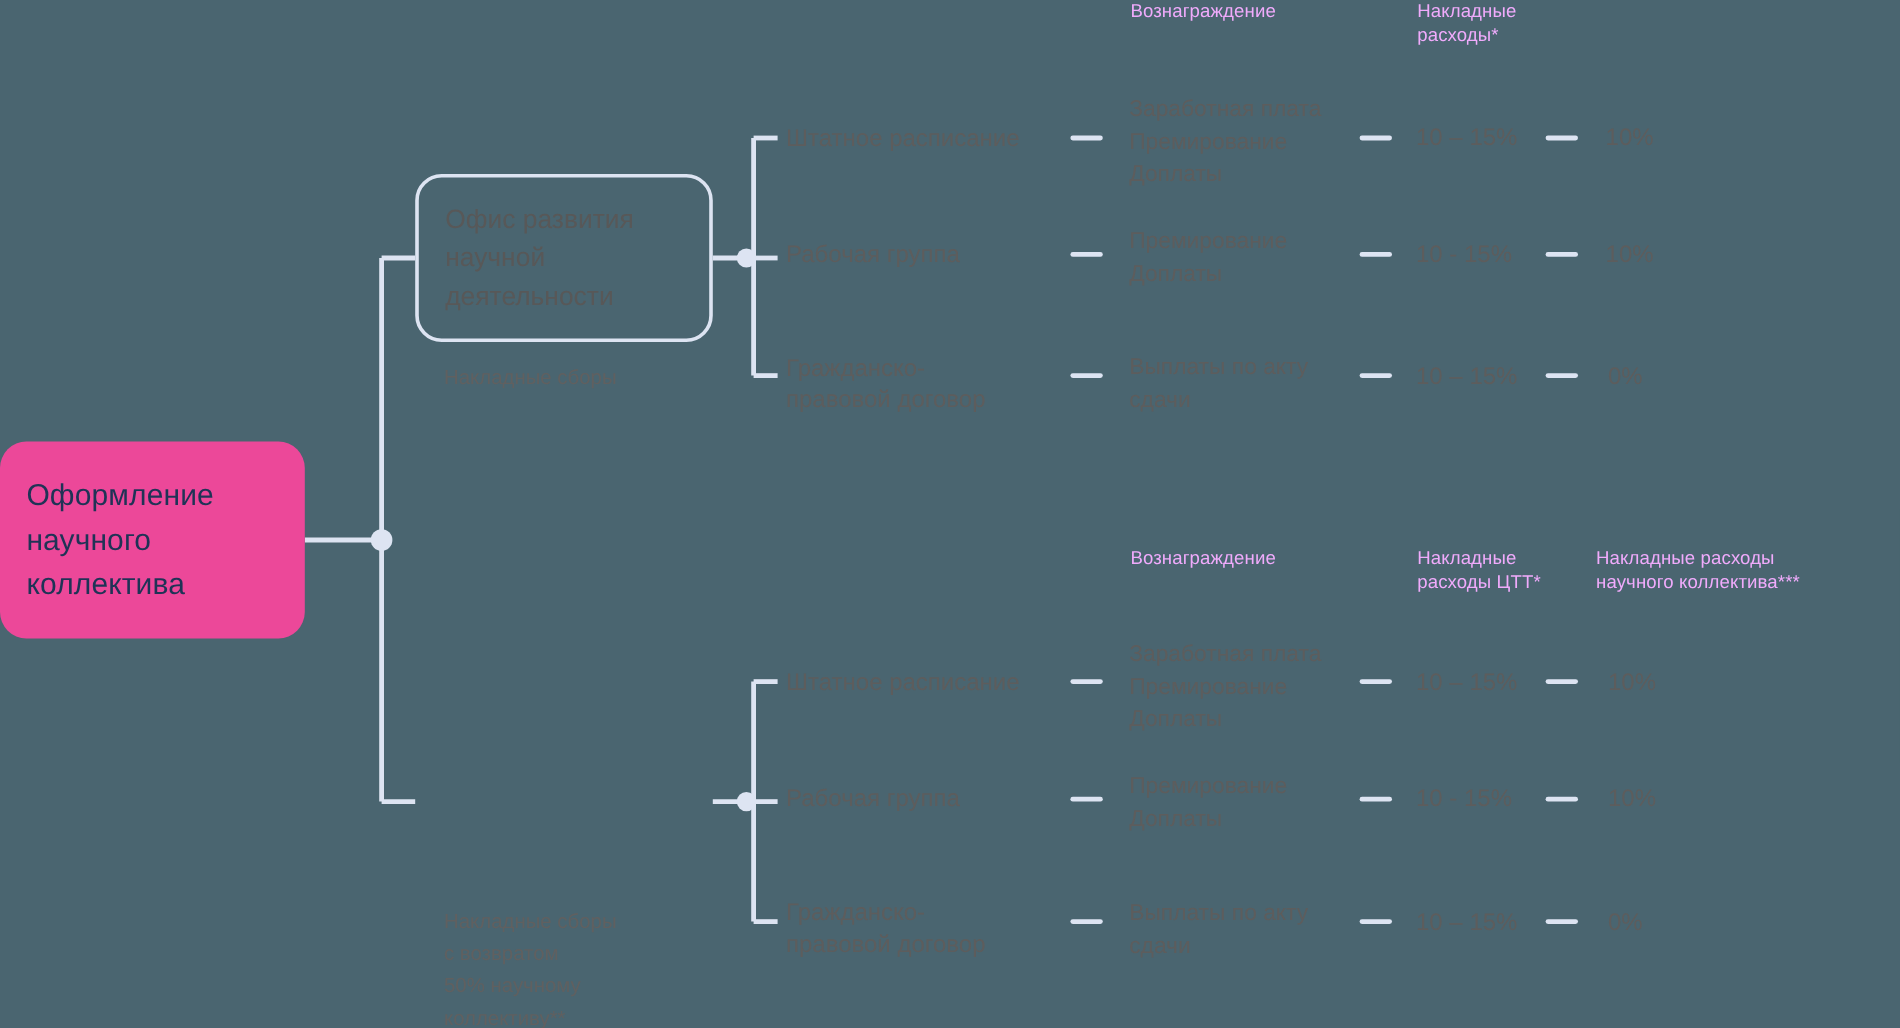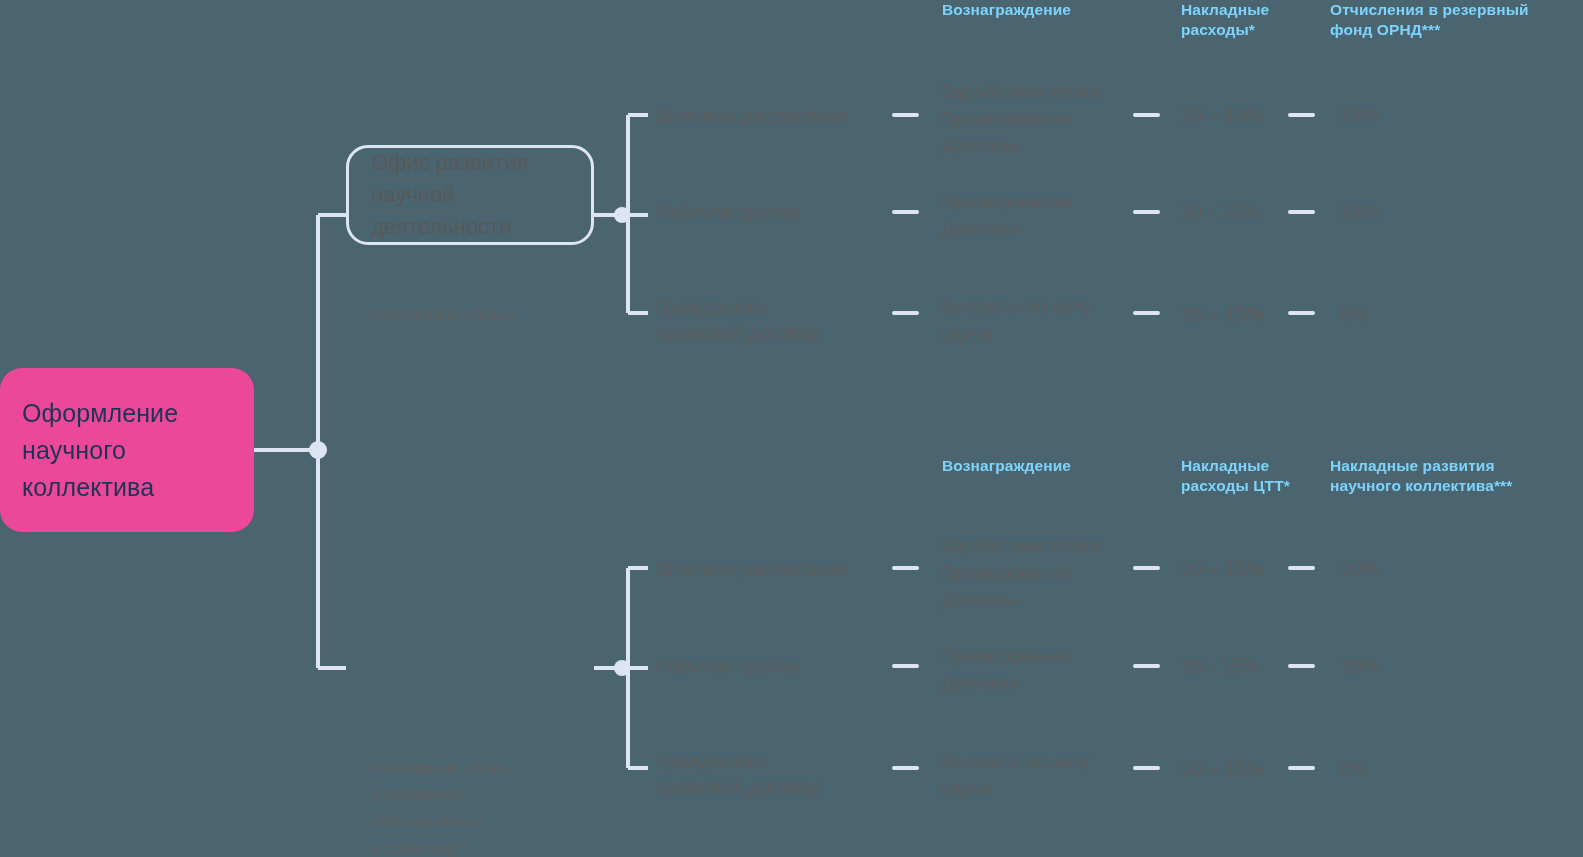--- a/index.html
+++ b/index.html
@@ -43,38 +43,38 @@
     border-radius:22px;
     display:flex;align-items:center;
     padding:0 22px;
   }
   .unit-node .label{
     color:#585858;
     font-size:22px;
     line-height:32px;
     white-space:pre-line;
   }
-  #unit-orn{left:346px;top:145px;height:100px;}
+  #unit-orn{left:346px;top:145px;height:140px;}
   #unit-ctt{left:346px;top:601px;height:132px;}
 
   
   .unit-caption{
     color:#606060;
     font-size:17px;
     line-height:27px;
     white-space:pre-line;
   }
   #caption-orn{left:370px;top:301px;}
   #caption-ctt{left:370px;top:754px;}
 
   
   .col-head{
-    color:#7dd3fc;
+    color:#f0abfc;
     font-size:15.5px;
-    font-weight:bold;
+    font-weight:normal;
     line-height:20px;
     white-space:pre-line;
     letter-spacing:.1px;
   }
 
   
   .branch-label{
     color:#5d5d5d;
     font-size:20px;
     line-height:26px;
@@ -144,22 +144,20 @@
   <div class="abs unit-node" id="unit-orn">
     <span class="label">Офис развития
 научной
 деятельности</span>
   </div>
   <div class="abs unit-caption" id="caption-orn">Накладные сборы</div>
 
   <div class="abs col-head" style="left:942px;top:0px;width:220px;">Вознаграждение</div>
   <div class="abs col-head" style="left:1181px;top:0px;width:140px;">Накладные
 расходы*</div>
-  <div class="abs col-head" style="left:1330px;top:0px;width:250px;">Отчисления в резервный
-фонд ОРНД***</div>
 
   <div class="abs branch-label" style="left:655px;top:103px;">Штатное расписание</div>
   <div class="abs dash" style="left:892px;top:113px;"></div>
   <div class="abs reward-text" style="left:941px;top:78px;">Заработная плата
 Премирование
 Доплаты</div>
   <div class="abs dash" style="left:1133px;top:113px;"></div>
   <div class="abs pct-text" style="left:1180px;top:102px;">10 – 15%</div>
   <div class="abs dash" style="left:1288px;top:113px;"></div>
   <div class="abs pct-text" style="left:1338px;top:102px;">10%</div>
@@ -184,21 +182,21 @@
   <div class="abs pct-text" style="left:1340px;top:301px;">0%</div>
 
   <div class="abs unit-caption" id="caption-ctt">Накладные сборы
 с возвратом
 50% научному
 коллективу**</div>
 
   <div class="abs col-head" style="left:942px;top:456px;width:220px;">Вознаграждение</div>
   <div class="abs col-head" style="left:1181px;top:456px;width:150px;">Накладные
 расходы ЦТТ*</div>
-  <div class="abs col-head" style="left:1330px;top:456px;width:250px;">Накладные развития
+  <div class="abs col-head" style="left:1330px;top:456px;width:250px;">Накладные расходы
 научного коллектива***</div>
 
   <div class="abs branch-label" style="left:655px;top:556px;">Штатное расписание</div>
   <div class="abs dash" style="left:892px;top:566px;"></div>
   <div class="abs reward-text" style="left:941px;top:532px;">Заработная плата
 Премирование
 Доплаты</div>
   <div class="abs dash" style="left:1133px;top:566px;"></div>
   <div class="abs pct-text" style="left:1180px;top:556px;">10 – 15%</div>
   <div class="abs dash" style="left:1288px;top:566px;"></div>

